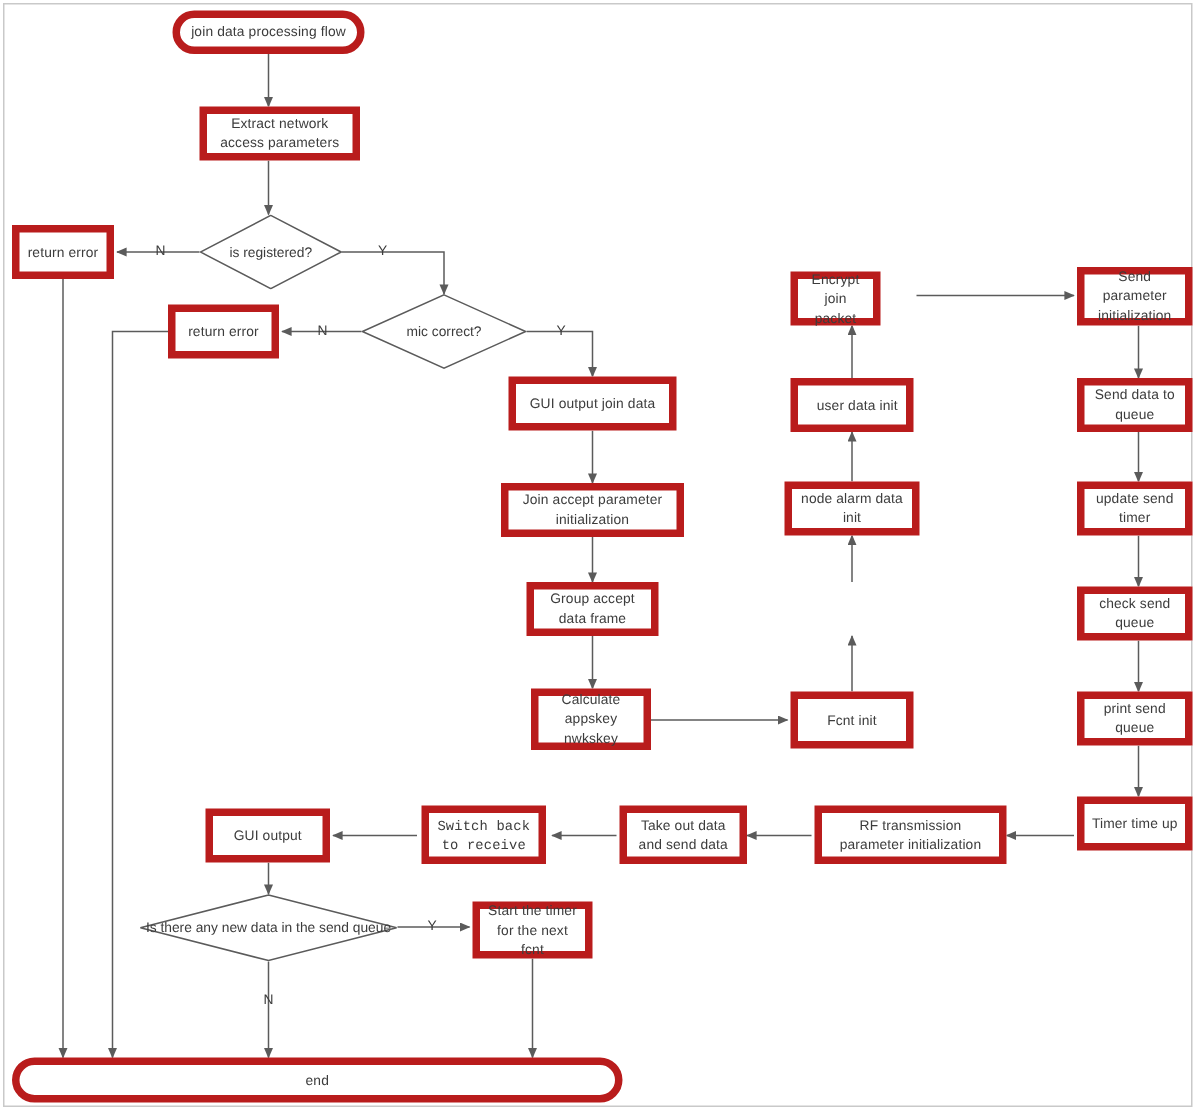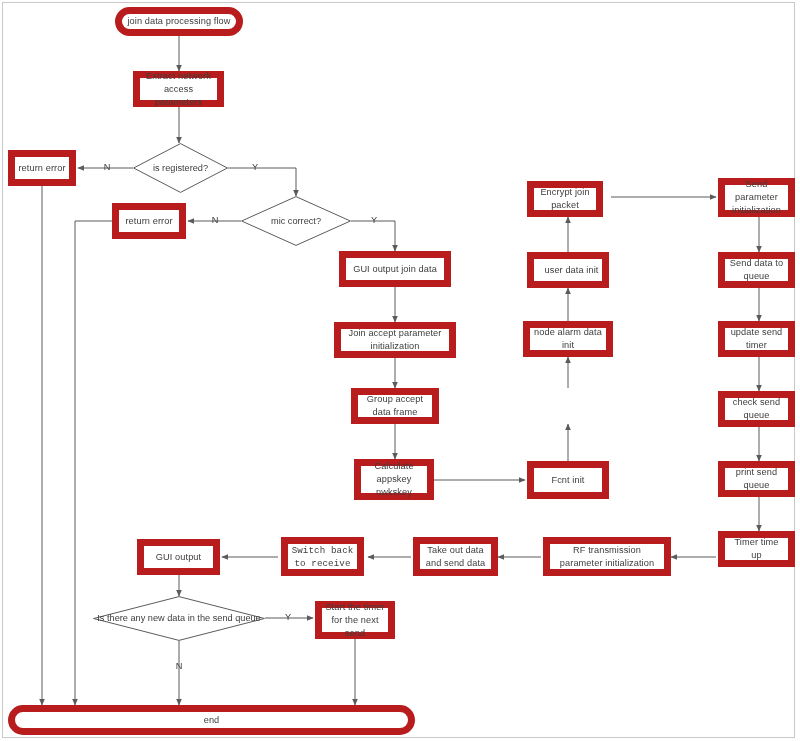--- a/index.html
+++ b/index.html
@@ -32,21 +32,21 @@
     position: absolute;
     left: 0;
     top: 0;
     width: 800px;
     height: 741px;
     pointer-events: none;
   }
   .node {
     position: absolute;
     box-sizing: border-box;
-    border: 7px solid #b91c1c;
+    border: 5px solid #b91c1c;
     background: #ffffff;
     color: #3c3c3c;
     font-size: 9.2px;
     line-height: 13px;
     display: flex;
     align-items: center;
     justify-content: center;
     text-align: center;
     padding: 2px 3px;
     letter-spacing: .1px;
@@ -163,21 +163,21 @@
       <path d="M42,186 L42,705"></path>
 
       <path d="M112,221 L75,221 L75,705"></path>
     </g>
   </svg>
 
   <div class="node terminal" style="left:115px; top:7px; width:128px; height:29px;">
     <span>join data processing flow</span>
   </div>
 
-  <div class="node proc" style="left:133px; top:71px; width:91px; height:36px;">
+  <div class="node proc" style="left:133px; top:71px; width:107px; height:36px;">
     <span>Extract network access parameters</span>
   </div>
 
   <div class="diamond" style="left:133px; top:143px; width:95px; height:50px;">
     <svg viewBox="0 0 95 50" preserveAspectRatio="none">
       <polygon points="47.5,0.6 94.4,25 47.5,49.4 0.6,25" fill="#ffffff" stroke="#5b5b5b" stroke-width="1" vector-effect="non-scaling-stroke"></polygon>
     </svg>
     <span class="dlabel">is registered?</span>
   </div>
 
@@ -218,21 +218,21 @@
 
 
   <div class="node proc" style="left:523px; top:321px; width:90px; height:36px;">
     <span>node alarm data init</span>
   </div>
 
   <div class="node proc" style="left:527px; top:252px; width:82px; height:36px;padding-left:10px;">
     <span>user data init</span>
   </div>
 
-  <div class="node proc" style="left:527px; top:181px; width:76px; height:36px;">
+  <div class="node proc" style="left:527px; top:181px; width:60px; height:36px;">
     <span>Encrypt join packet</span>
   </div>
 
   <div class="node proc" style="left:718px; top:178px; width:77px; height:39px;">
     <span>Send parameter initialization</span>
   </div>
 
   <div class="node proc" style="left:718px; top:252px; width:77px; height:36px;">
     <span>Send data to queue</span>
   </div>
@@ -270,21 +270,21 @@
   </div>
 
   <div class="diamond" style="left:93px; top:596px; width:172px; height:45px;">
     <svg viewBox="0 0 172 45" preserveAspectRatio="none">
       <polygon points="86,0.6 171.4,22.5 86,44.4 0.6,22.5" fill="#ffffff" stroke="#5b5b5b" stroke-width="1" vector-effect="non-scaling-stroke"></polygon>
     </svg>
     <span class="dlabel wrap">Is there any new data in the send queue</span>
   </div>
 
   <div class="node proc" style="left:315px; top:601px; width:80px; height:38px;">
-    <span>Start the timer for the next send</span>
+    <span>Start the timer for the next fcnt</span>
   </div>
 
   <div class="node terminal" style="left:8px; top:705px; width:407px; height:30px;">
     <span>end</span>
   </div>
 
   <div class="edgelabel" style="left:100px; top:162px; width:14px;">
     <span>N</span>
   </div>
   <div class="edgelabel" style="left:248px; top:162px; width:14px;">

